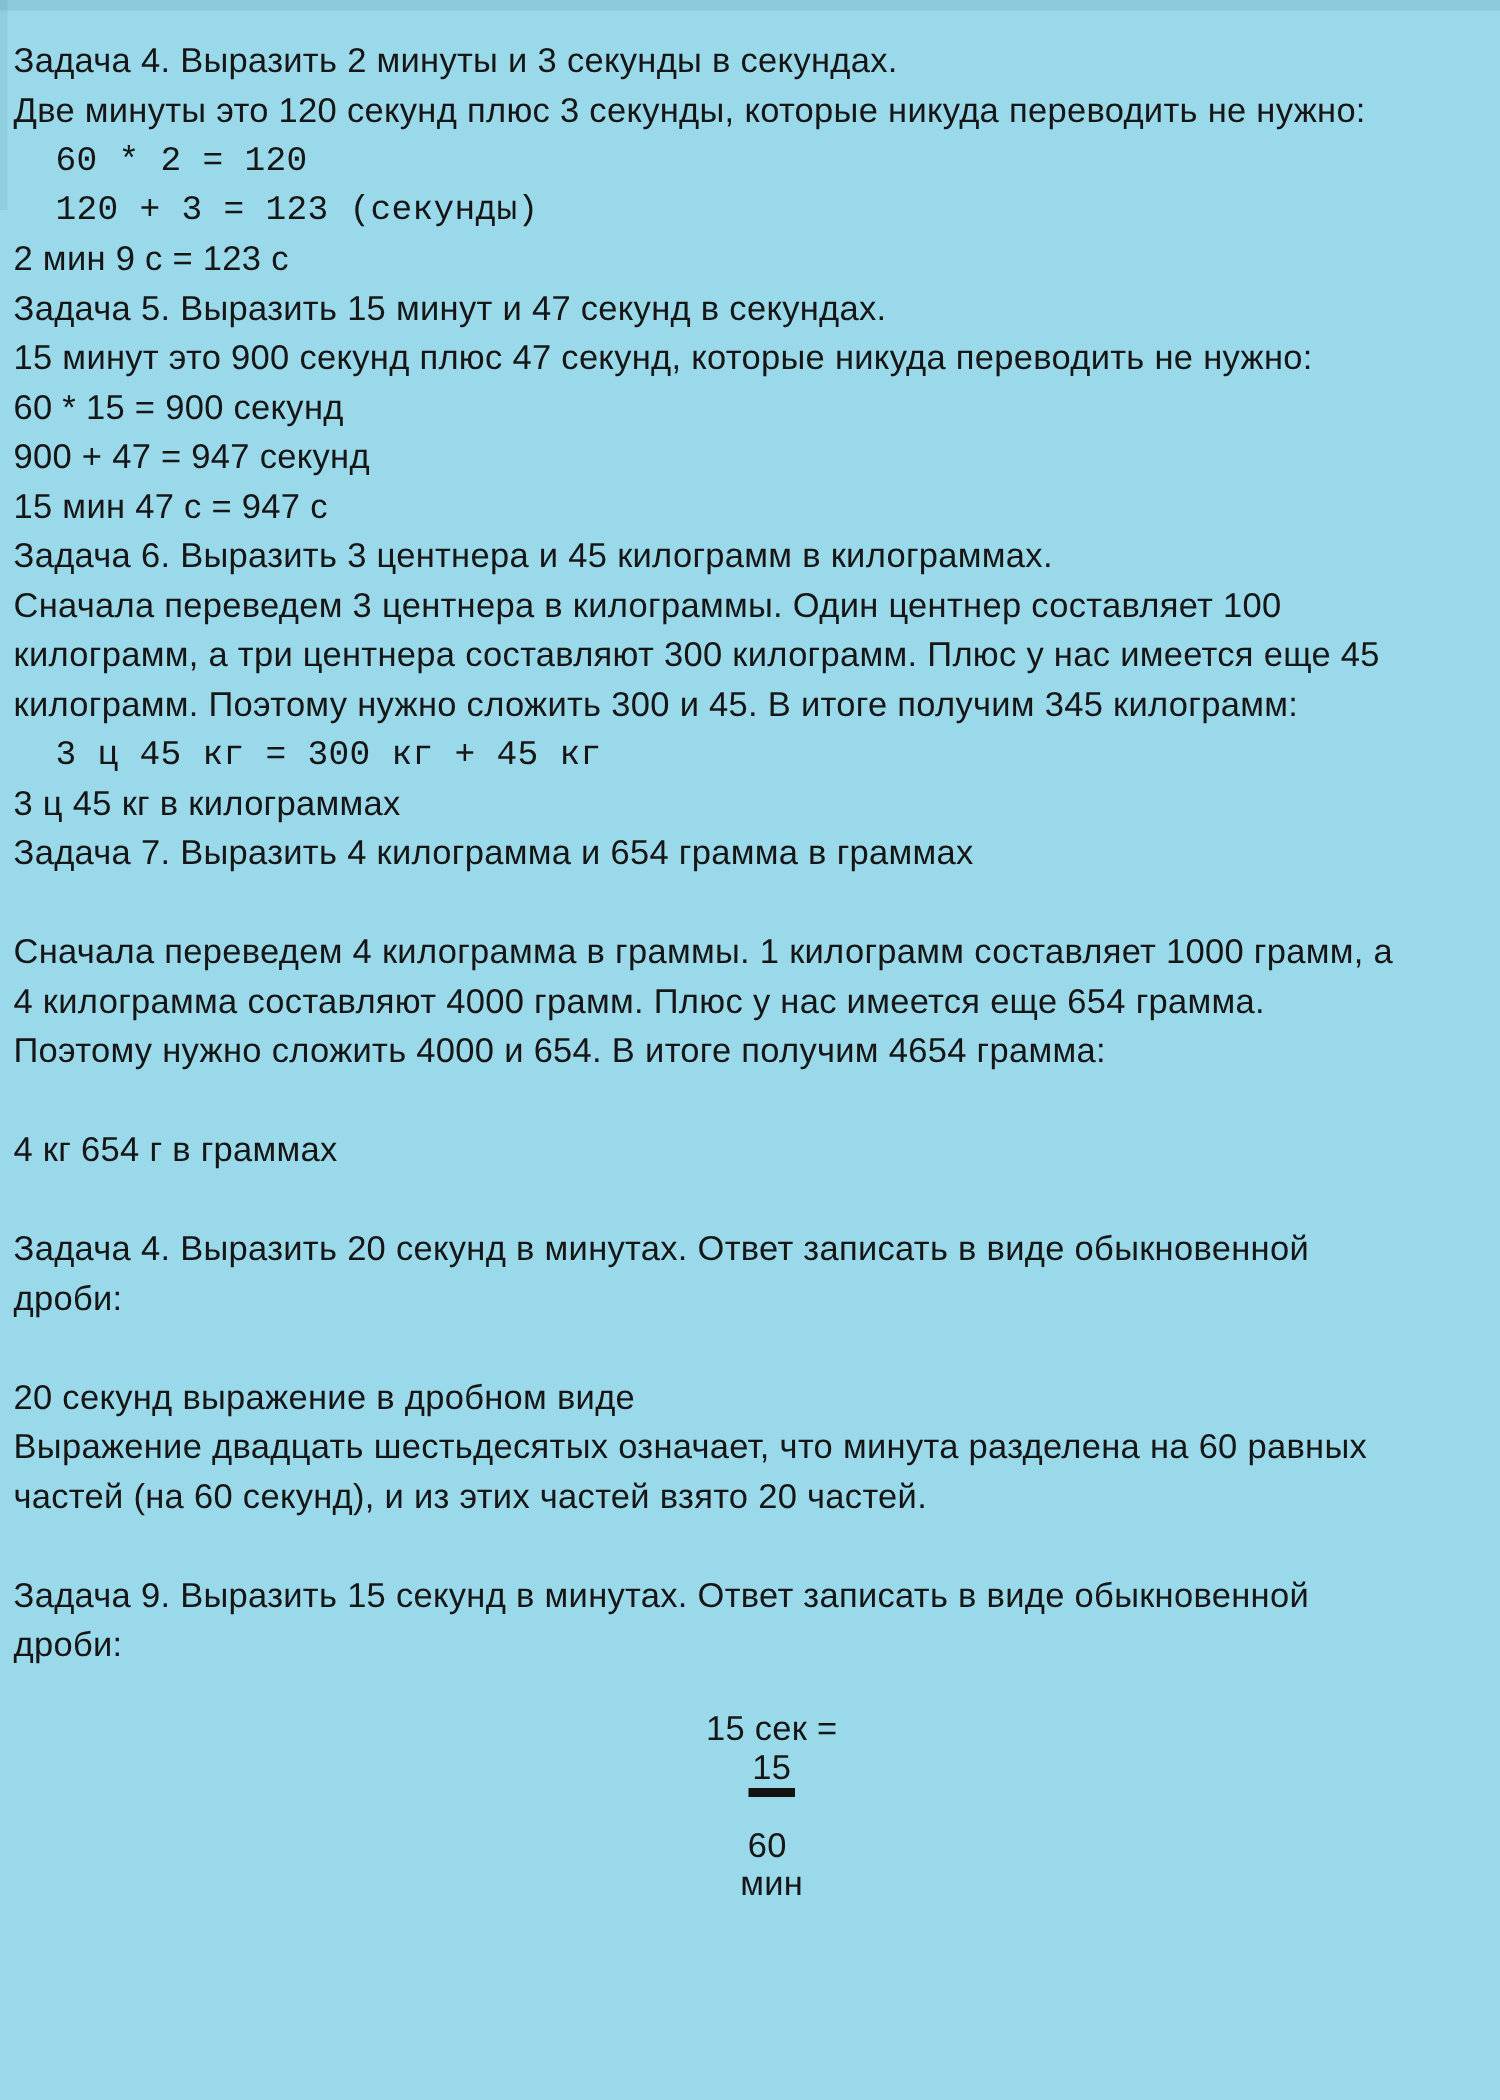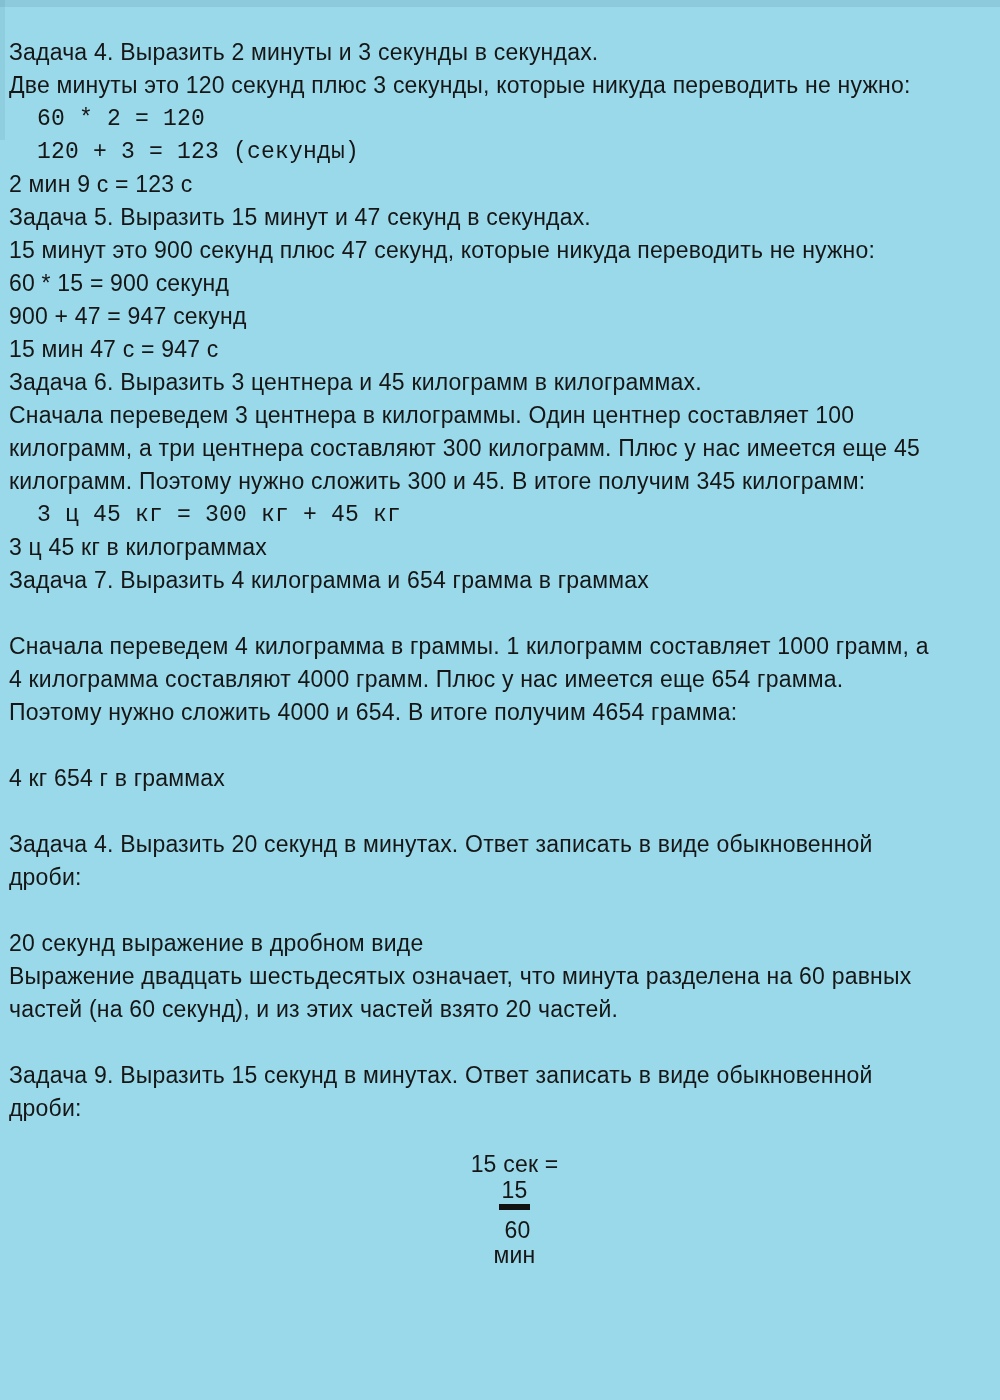--- a/index.html
+++ b/index.html
@@ -25,21 +25,20 @@
   .edge-left {
     position: absolute;
     top: 0; left: 0;
     width: 5px; height: 140px;
     background: rgba(25, 75, 95, 0.08);
   }
   .doc {
     padding: 24px 8px 0 9px;
     font-size: 23px;
     letter-spacing: 0.2px;
-    margin-top: 12px;
   }
   .line {
     height: 33px;
     display: flex;
     align-items: center;
     white-space: nowrap;
   }
   .line.indent {
     padding-left: 28px;
     font-family: Liberation Mono, monospace;
@@ -49,30 +48,30 @@
     display: flex;
     align-items: center;
     white-space: nowrap;
     padding-left: 28px;
     margin-top: 26px;
     flex-direction: column;
   }
   .frac {
     display: inline-flex;
     flex-direction: column;
-    align-items: flex-end;
+    align-items: flex-start;
     margin: 0 7px;
     line-height: 1.05;
   }
   .frac .num {
     padding: 0 3px 2px 3px;
     border-bottom: 6px solid #121212;
   }
   .frac .den {
-    padding-top: 8px;
+    padding-top: 20px;
   }
 </style>
 </head>
 <body style="background: rgb(153, 217, 234); color: rgb(22, 22, 22);">
 
 <div class="edge-top"></div>
 <div class="edge-left"></div>
 
 <div class="doc">
   <div id="lines-container">

